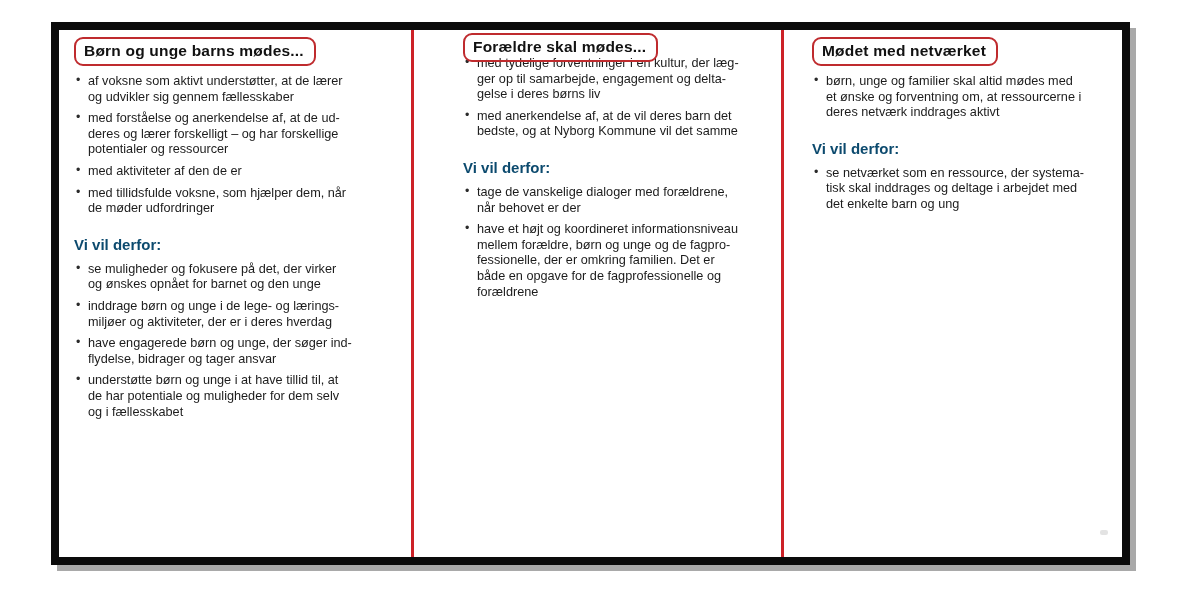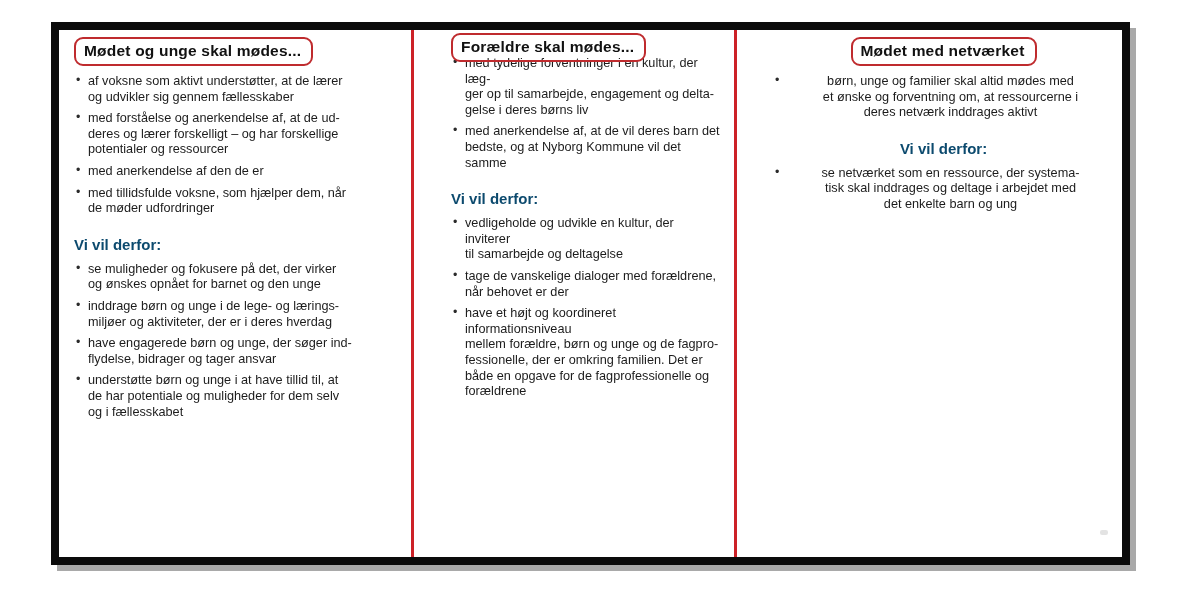--- a/index.html
+++ b/index.html
@@ -14,22 +14,22 @@
     position:absolute; left:51px; top:22px;
     width:1079px; height:543px;
     box-sizing:border-box;
     border:8px solid var(--frame-black, #0b0b0b);
     background:#ffffff;
     box-shadow:6px 6px 0 0 var(--shadow-gray, #a9a9a9);
     display:flex;
   }
   .column { box-sizing:border-box; overflow:hidden; }
   .col-1 { width:352px; padding:7px 13px 0 15px; }
-  .col-2 { width:320px; padding:3px 12px 0 37px; }
-  .col-3 { flex:1; padding:7px 8px 0 36px;text-align:center; }
+  .col-2 { width:367px; padding:3px 12px 0 49px; }
+  .col-3 { flex:1; padding:7px 8px 0 28px; }
   .divider { width:3px; background:var(--divider-red, #cc2127); }
 
   .title-box {
     display:inline-block;
     border:2px solid var(--accent-red, #bf2b2e);
     border-radius:9px;
     padding:3px 10px 4px 8px;
     position:relative; z-index:2;
     background:transparent;
   }
@@ -68,29 +68,29 @@
     background:#dedede; border-radius:2px; opacity:0.85;
   }
 </style>
 </head>
 <body>
 
 <div class="frame">
 
   <div class="column col-1">
     <div class="title-box">
-      <h2 class="title">Mødet og unge skal mødes...</h2>
+      <h2 class="title">Børn og unge barns mødes...</h2>
     </div>
     <ul class="bullets intro">
       <li><span class="li-text">af voksne som aktivt understøtter, at de lærer
 og udvikler sig gennem fællesskaber</span></li>
       <li><span class="li-text">med forståelse og anerkendelse af, at de ud-
 deres og lærer forskelligt – og har forskellige
 potentialer og ressourcer</span></li>
-      <li><span class="li-text">med anerkendelse af den de er</span></li>
+      <li><span class="li-text">med aktiviteter af den de er</span></li>
       <li><span class="li-text">med tillidsfulde voksne, som hjælper dem, når
 de møder udfordringer</span></li>
     </ul>
     <h3 class="promise">Vi vil derfor:</h3>
     <ul class="bullets">
       <li><span class="li-text">se muligheder og fokusere på det, der virker
 og ønskes opnået for barnet og den unge</span></li>
       <li><span class="li-text">inddrage børn og unge i de lege- og lærings-
 miljøer og aktiviteter, der er i deres hverdag</span></li>
       <li><span class="li-text">have engagerede børn og unge, der søger ind-
@@ -109,22 +109,20 @@
     </div>
     <ul class="bullets intro">
       <li><span class="li-text">med tydelige forventninger i en kultur, der læg-
 ger op til samarbejde, engagement og delta-
 gelse i deres børns liv</span></li>
       <li><span class="li-text">med anerkendelse af, at de vil deres barn det
 bedste, og at Nyborg Kommune vil det samme</span></li>
     </ul>
     <h3 class="promise">Vi vil derfor:</h3>
     <ul class="bullets">
-      <li><span class="li-text">vedligeholde og udvikle en kultur, der inviterer
-til samarbejde og deltagelse</span></li>
       <li><span class="li-text">tage de vanskelige dialoger med forældrene,
 når behovet er der</span></li>
       <li><span class="li-text">have et højt og koordineret informationsniveau
 mellem forældre, børn og unge og de fagpro-
 fessionelle, der er omkring familien. Det er
 både en opgave for de fagprofessionelle og
 forældrene</span></li>
     </ul>
   </div>
 

